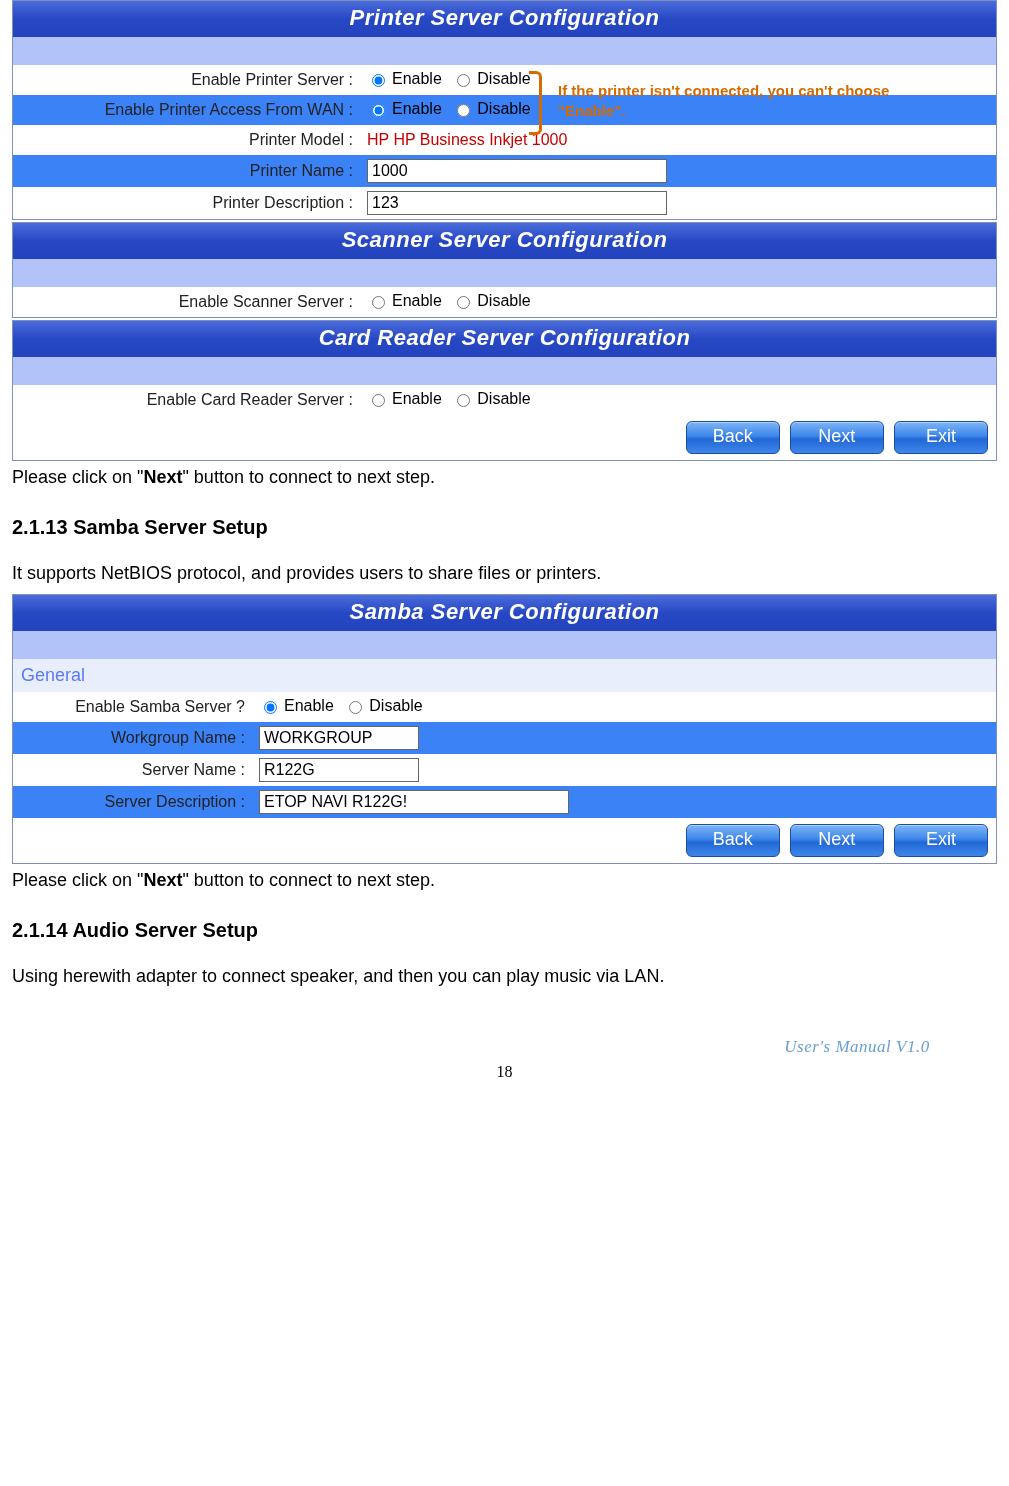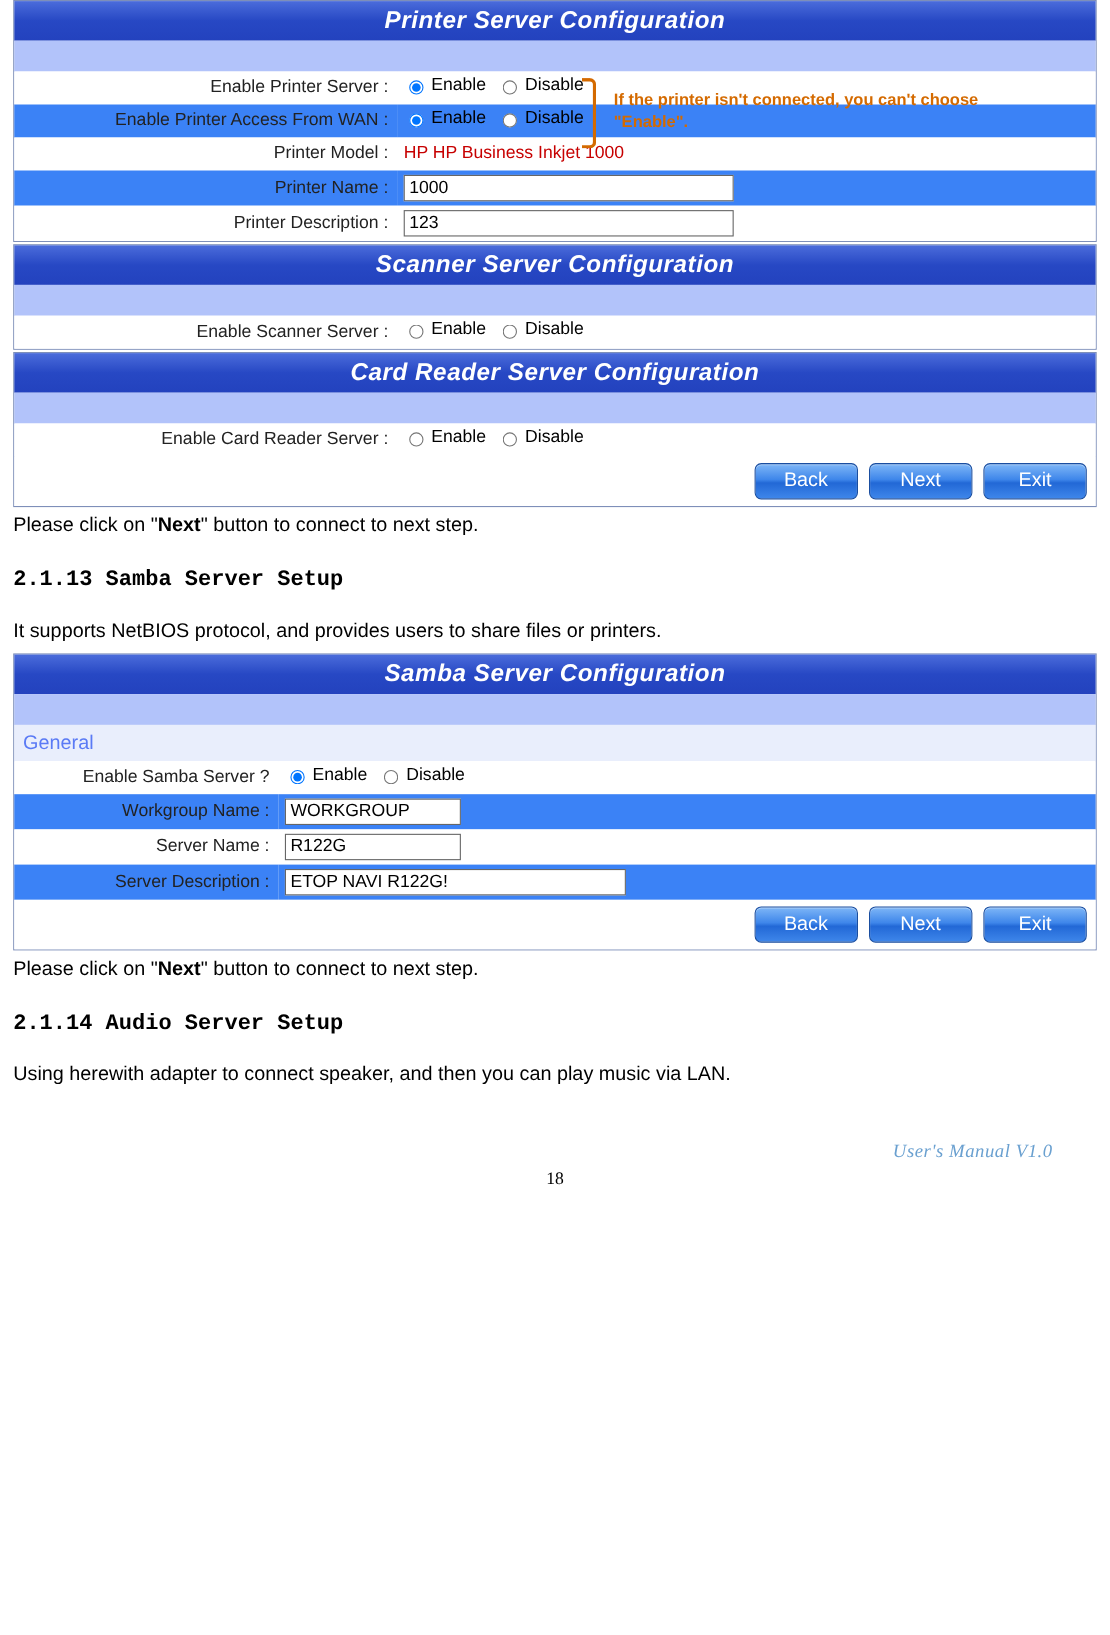--- a/index.html
+++ b/index.html
@@ -84,21 +84,21 @@
     border-radius: 6px;
     cursor: pointer;
     box-shadow: inset 0 1px 0 rgba(255,255,255,0.4);
   }
   .note {
     font-family: Verdana, sans-serif;
     font-size: 18px;
     margin: 6px 0 10px 0;
   }
   .section-heading {
-    font-family: Liberation Mono, monospace;
+    font-family: Liberation Sans, sans-serif;
     font-size: 20px;
     font-weight: bold;
     margin: 28px 0 24px 0;
   }
   .body-text {
     font-family: Verdana, sans-serif;
     font-size: 18px;
     margin: 24px 0 10px 0;
   }
   .red { color: #c70000; }
@@ -314,16 +314,16 @@
     <span>Please click on "</span><b>Next</b><span>" button to connect to next step.</span>
   </div>
 
   <div class="section-heading">2.1.14   Audio Server Setup</div>
 
   <div class="body-text">Using herewith adapter to connect speaker, and then you can play music via LAN.</div>
 
   <div class="footer">
     <div style="width:200px"></div>
     <div class="footer-pagenum">18</div>
-    <div class="footer-docver" style="width:200px;text-align:right">User's Manual V1.0</div>
+    <div class="footer-docver" style="width:200px;text-align:center">User's Manual V1.0</div>
   </div>
 
 </div>
 
 </body></html>

